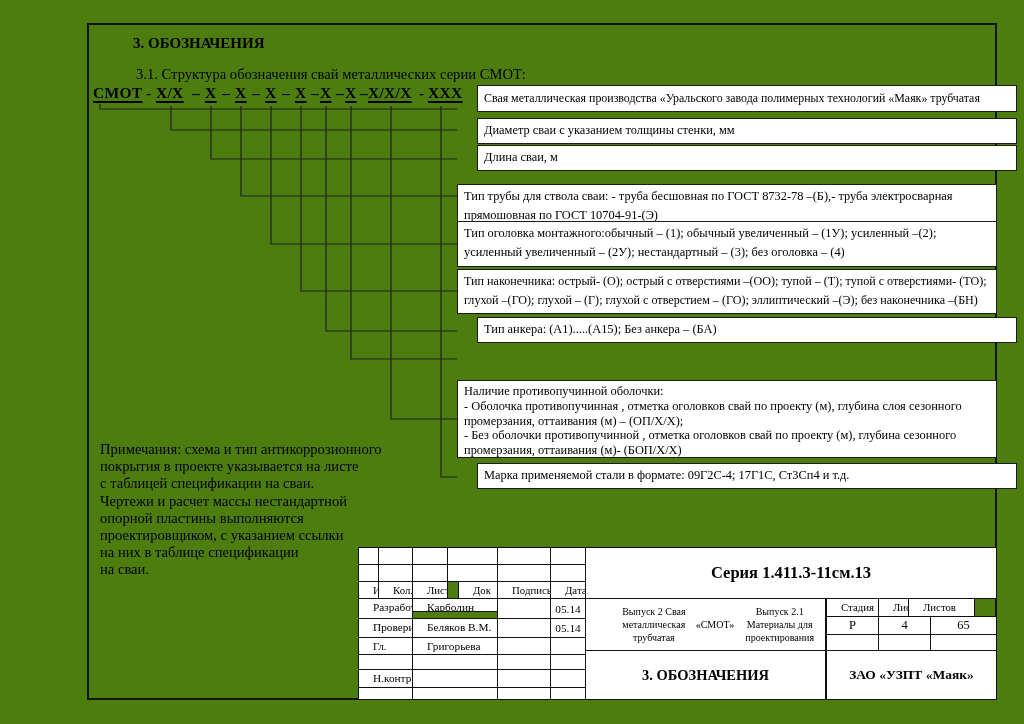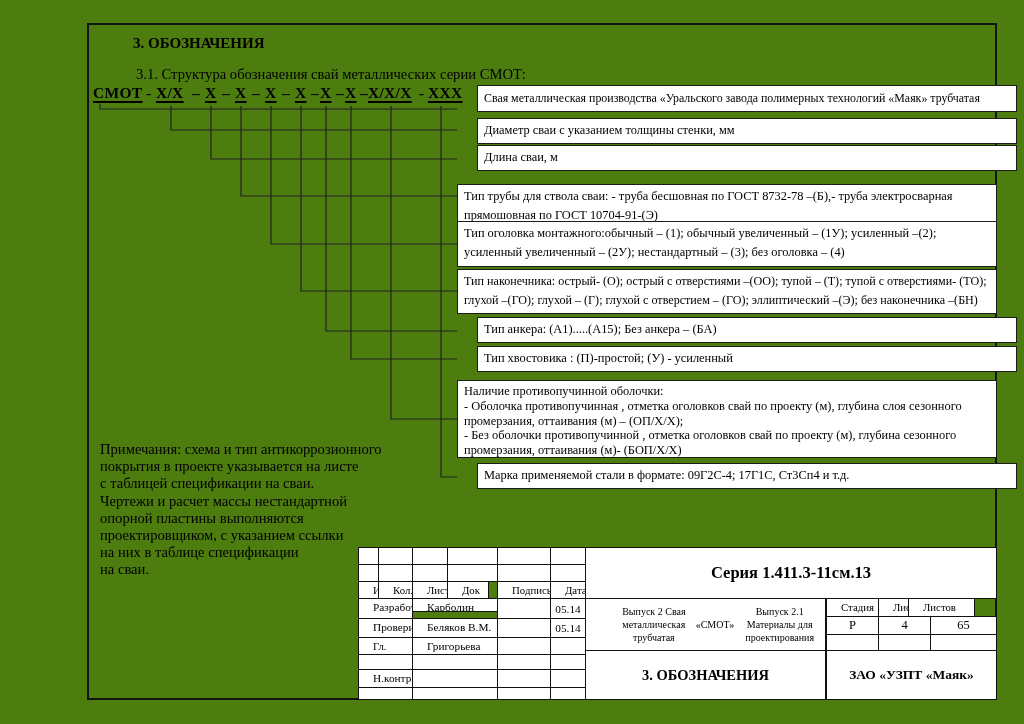--- a/index.html
+++ b/index.html
@@ -77,21 +77,20 @@
     </g>
   </svg>
 
   <div class="lbox one" style="top:85px;height:27px;font-size:11.9px">Свая металлическая производства «Уральского завода полимерных технологий «Маяк» трубчатая</div>
   <div class="lbox one" style="top:118px;height:26px">Диаметр сваи с указанием толщины стенки, мм</div>
   <div class="lbox one" style="top:145px;height:26px">Длина сваи, м</div>
   <div class="lbox tight" style="top:184px;height:45px">Тип трубы для ствола сваи: - труба бесшовная по ГОСТ 8732-78 –(Б),- труба электросварная прямошовная по ГОСТ 10704-91-(Э)</div>
   <div class="lbox tight" style="top:221px;height:46px">Тип оголовка монтажного:обычный – (1); обычный увеличенный – (1У); усиленный –(2); усиленный увеличенный – (2У); нестандартный – (3); без оголовка – (4)</div>
   <div class="lbox tight" style="top:269px;height:45px;font-size:12.1px">Тип наконечника: острый- (О); острый с отверстиями –(ОО); тупой – (Т); тупой с отверстиями- (ТО); глухой –(ГО); глухой – (Г); глухой с отверстием – (ГО); эллиптический –(Э); без наконечника –(БН)</div>
   <div class="lbox one" style="top:317px;height:26px">Тип анкера: (А1).....(А15); Без анкера – (БА)</div>
-  <div class="lbox one" style="top:346px;height:26px">Тип хвостовика : (П)-простой; (У) - усиленный</div>
   <div class="lbox nine" style="top:380px;height:78px">Наличие противопучинной оболочки:
 - Оболочка противопучинная , отметка оголовков свай по проекту (м), глубина слоя сезонного промерзания, оттаивания (м) – (ОП/Х/Х);
 - Без оболочки противопучинной , отметка оголовков свай по проекту (м), глубина сезонного промерзания, оттаивания (м)- (БОП/Х/Х)</div>
   <div class="lbox one" style="top:463px;height:26px">Марка применяемой стали в формате: 09Г2С-4; 17Г1С, Ст3Сп4 и т.д.</div>
 
   <div class="abs" id="notes">Примечания: схема и тип антикоррозионного
 покрытия в проекте указывается на листе
 с таблицей спецификации на сваи.
 Чертежи и расчет массы нестандартной
 опорной пластины выполняются
@@ -109,21 +108,21 @@
   <div class="c" style="left:358px;top:564px;width:21px;height:18px"></div>
   <div class="c" style="left:378px;top:564px;width:35px;height:18px"></div>
   <div class="c" style="left:412px;top:564px;width:36px;height:18px"></div>
   <div class="c" style="left:447px;top:564px;width:51px;height:18px"></div>
   <div class="c" style="left:497px;top:564px;width:54px;height:18px"></div>
   <div class="c" style="left:550px;top:564px;width:36px;height:18px"></div>
 
   <div class="c lbl" style="left:358px;top:581px;width:21px;height:18px">Изм</div>
   <div class="c lbl" style="left:378px;top:581px;width:35px;height:18px">Кол.уч</div>
   <div class="c lbl" style="left:412px;top:581px;width:36px;height:18px">Лист</div>
-  <div class="c lbl" style="left:447px;top:581px;width:42px;height:18px">Док</div>
+  <div class="c lbl" style="left:458px;top:581px;width:42px;height:18px">Док</div>
   <div class="c lbl" style="left:497px;top:581px;width:54px;height:18px">Подпись</div>
   <div class="c lbl" style="left:550px;top:581px;width:36px;height:18px">Дата</div>
 
   <div class="c lbl r11" style="left:358px;top:598px;width:55px;height:21px">Разработал</div>
   <div class="c lbl r11" style="left:412px;top:598px;width:86px;height:14px">Карболин Ю.Л.</div>
   <div class="c" style="left:497px;top:598px;width:54px;height:21px"></div>
   <div class="c ctr r11" style="left:550px;top:598px;width:36px;height:21px">05.14</div>
 
   <div class="c lbl r11" style="left:358px;top:618px;width:55px;height:20px">Проверил</div>
   <div class="c lbl r11" style="left:412px;top:618px;width:86px;height:20px">Беляков В.М.</div>

